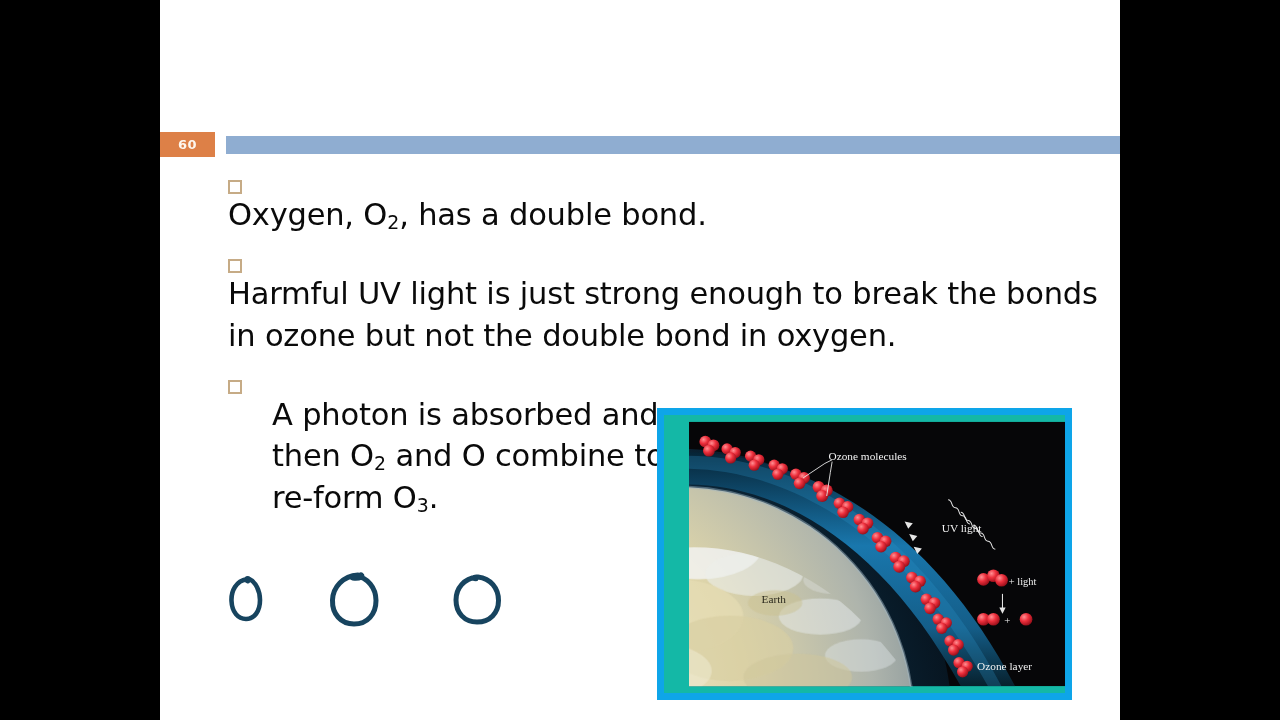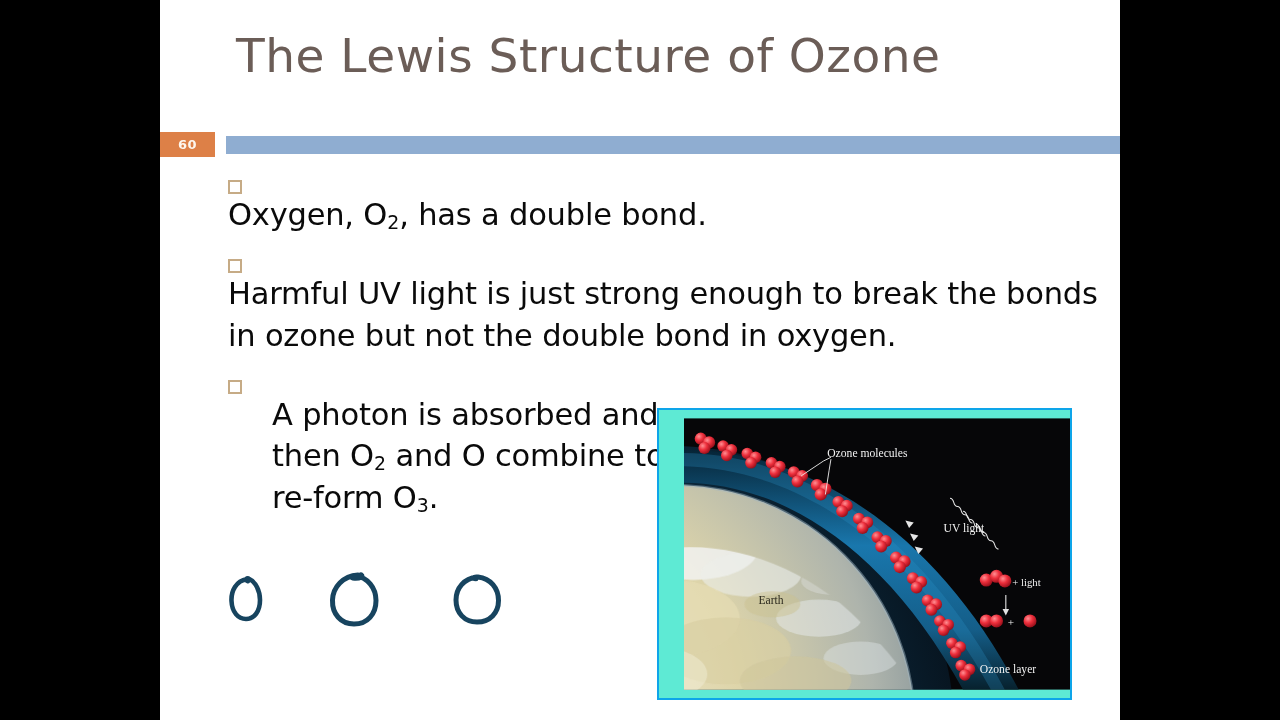--- a/index.html
+++ b/index.html
@@ -132,22 +132,22 @@
     pointer-events: none;
   }
 
   
   #figure {
     position: absolute;
     left: 497px;
     top: 408px;
     width: 415px;
     height: 292px;
-    background: #5eead4;
-    border: 2px solid #0ea5e9;
+    background: #14b8a6;
+    border: 7px solid #0ea5e9;
     box-sizing: border-box;
     overflow: hidden;
     padding-left: 25px;
   }
   #figure svg { display: block; width: 100%; height: 100%; }
   .fig-label {
     font-family: "Liberation Serif", serif;
     fill: #f2f2f2;
   }
   .fig-label.dark { fill: #2c2a1e; }
@@ -155,21 +155,20 @@
 </head>
 <body>
 
 <div id="stage">
 
   <div class="letterbox left"></div>
   <div class="letterbox right"></div>
 
   <div id="slide">
 
-    <div id="title">The Lewis Structure of Ozone</div>
 
     <div id="badge">60</div>
 
     <div id="rule"></div>
 
     <div id="bullets">
         <div class="bullet-row">
           <span class="bullet-mark"></span>
           <span class="bullet-text">Oxygen, O<sub>2</sub>, has a double bond.</span>
         </div>

